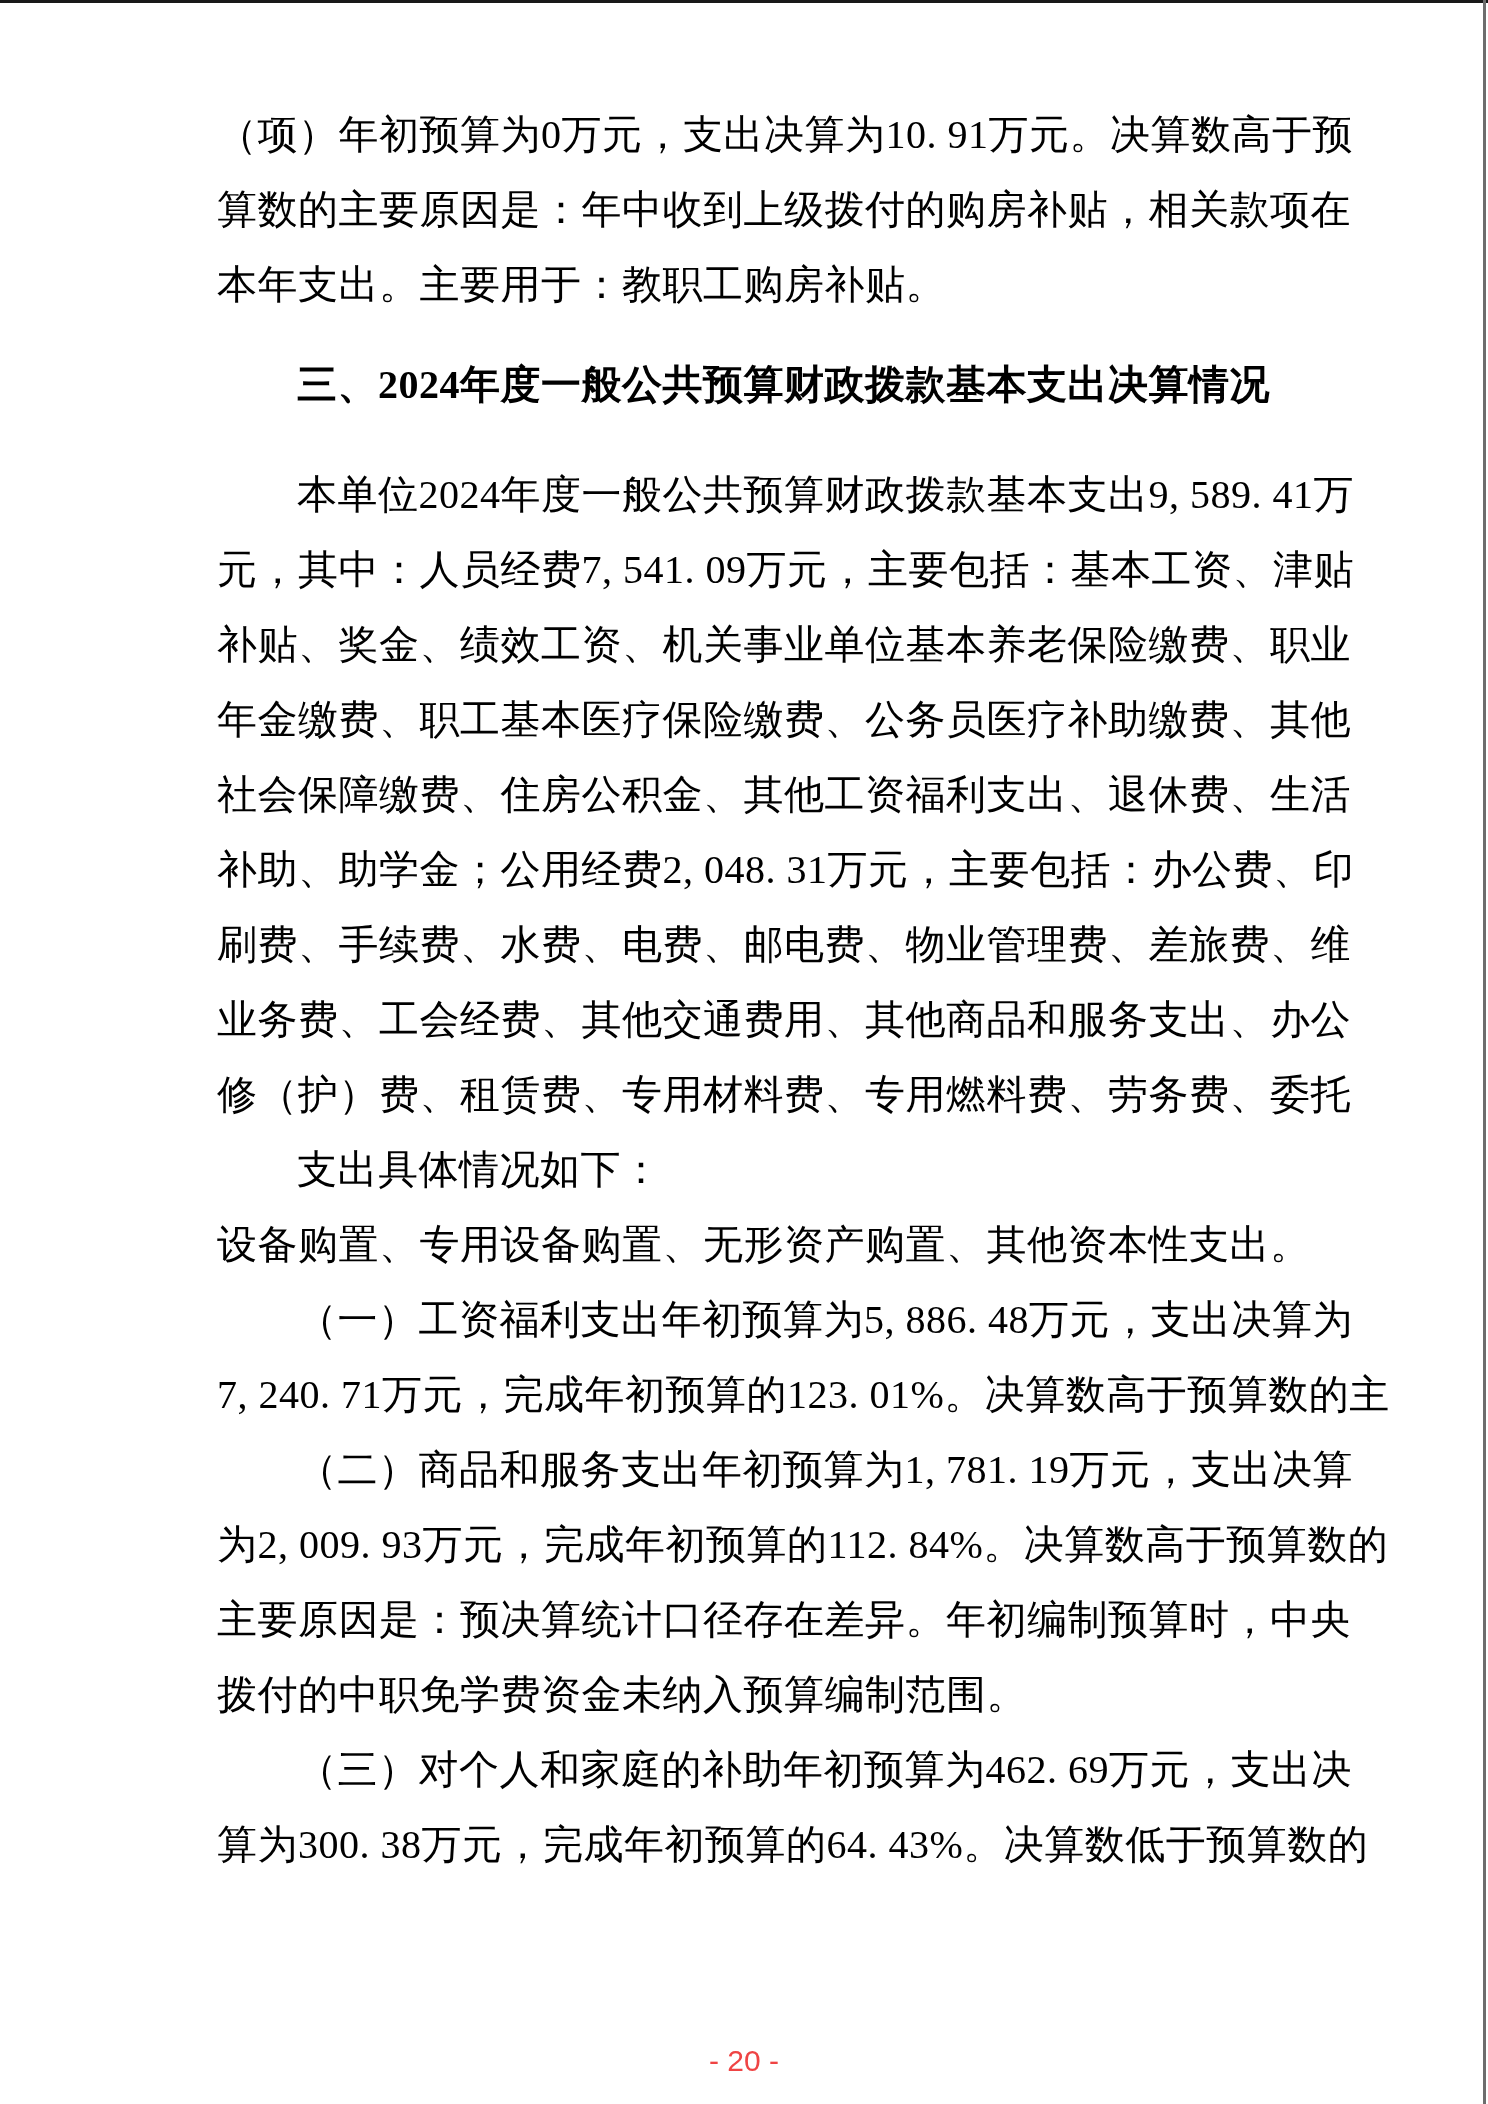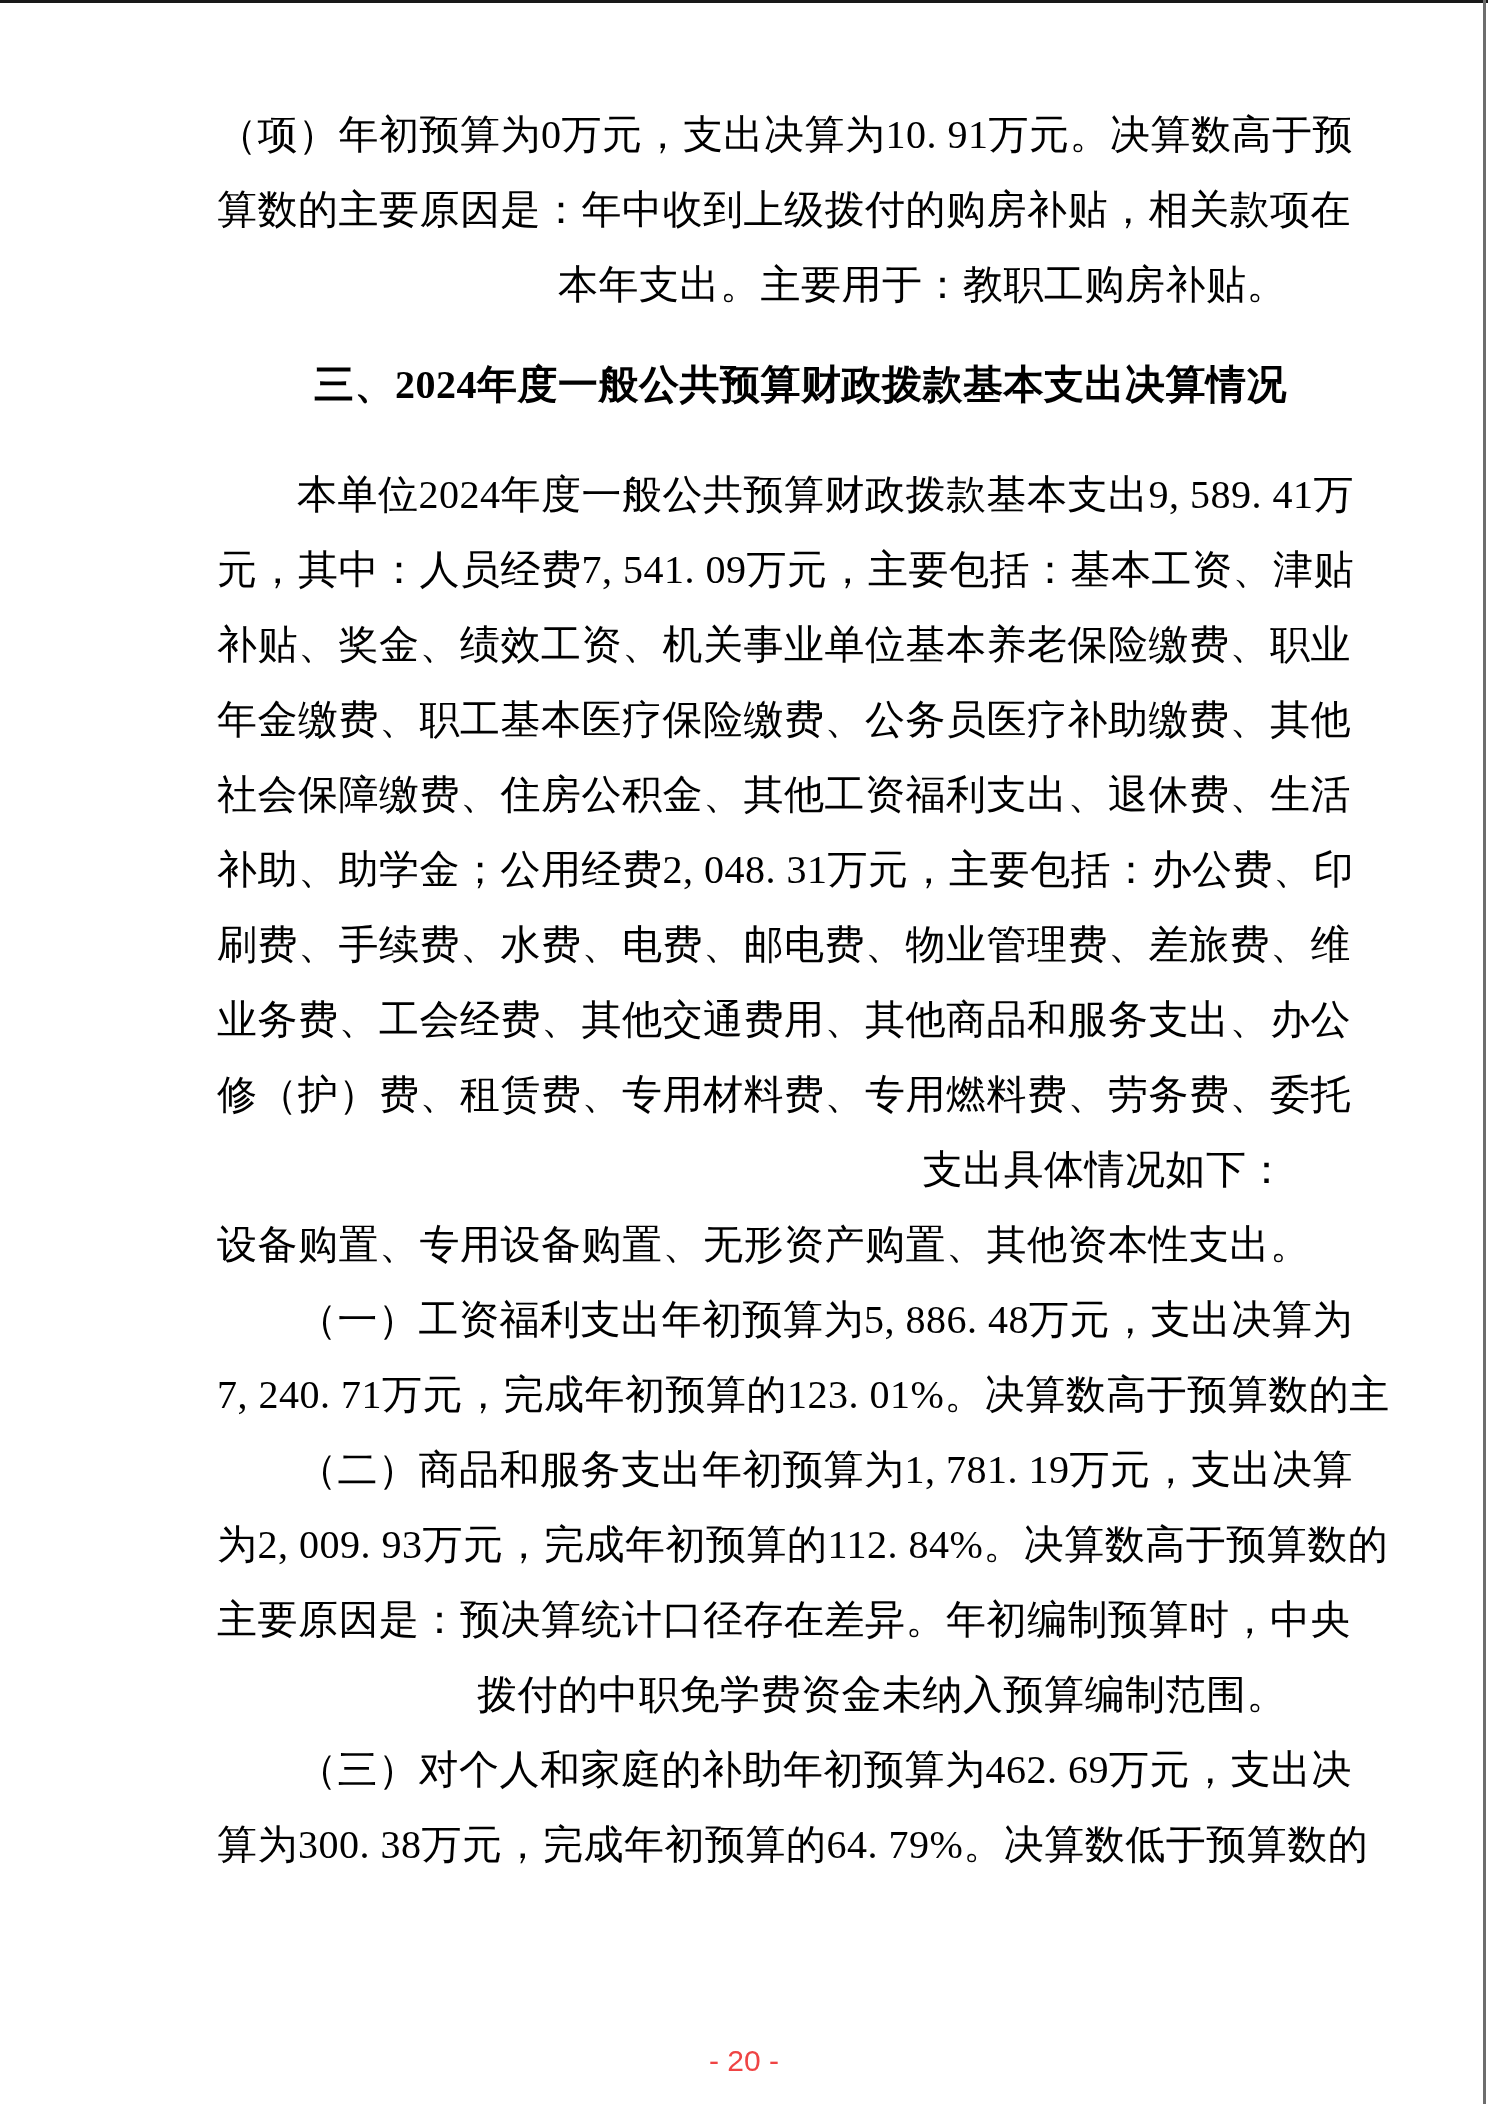--- a/index.html
+++ b/index.html
@@ -33,21 +33,20 @@
     left: 217px;
     top: 97px;
     width: 1070px;
   }
   .line {
     height: 75px;
     line-height: 75px;
     font-size: 40px;
     white-space: nowrap;
     letter-spacing: 0.5px;
-    text-align: right;
   }
   .line.fill {
     text-align: justify;
     text-align-last: justify;
   }
   .line.indent {
     padding-left: 80px;
   }
   .line.heading {
     font-weight: 700;
@@ -90,17 +89,17 @@
       <div class="line fill">修（护）费、租赁费、专用材料费、专用燃料费、劳务费、委托</div>
       <div class="line indent">支出具体情况如下：</div>
       <div class="line">设备购置、专用设备购置、无形资产购置、其他资本性支出。</div>
       <div class="line indent fill">（一）工资福利支出年初预算为5, 886. 48万元，支出决算为</div>
       <div class="line fill">7, 240. 71万元，完成年初预算的123. 01%。决算数高于预算数的主</div>
       <div class="line indent fill">（二）商品和服务支出年初预算为1, 781. 19万元，支出决算</div>
       <div class="line fill">为2, 009. 93万元，完成年初预算的112. 84%。决算数高于预算数的</div>
       <div class="line fill">主要原因是：预决算统计口径存在差异。年初编制预算时，中央</div>
       <div class="line">拨付的中职免学费资金未纳入预算编制范围。</div>
       <div class="line indent fill">（三）对个人和家庭的补助年初预算为462. 69万元，支出决</div>
-      <div class="line fill">算为300. 38万元，完成年初预算的64. 79%。决算数低于预算数的</div>
+      <div class="line fill">算为300. 38万元，完成年初预算的64. 43%。决算数低于预算数的</div>
     </div>
 
   <div class="footer">- 20 -</div>
 </div>
 
 </body></html>

